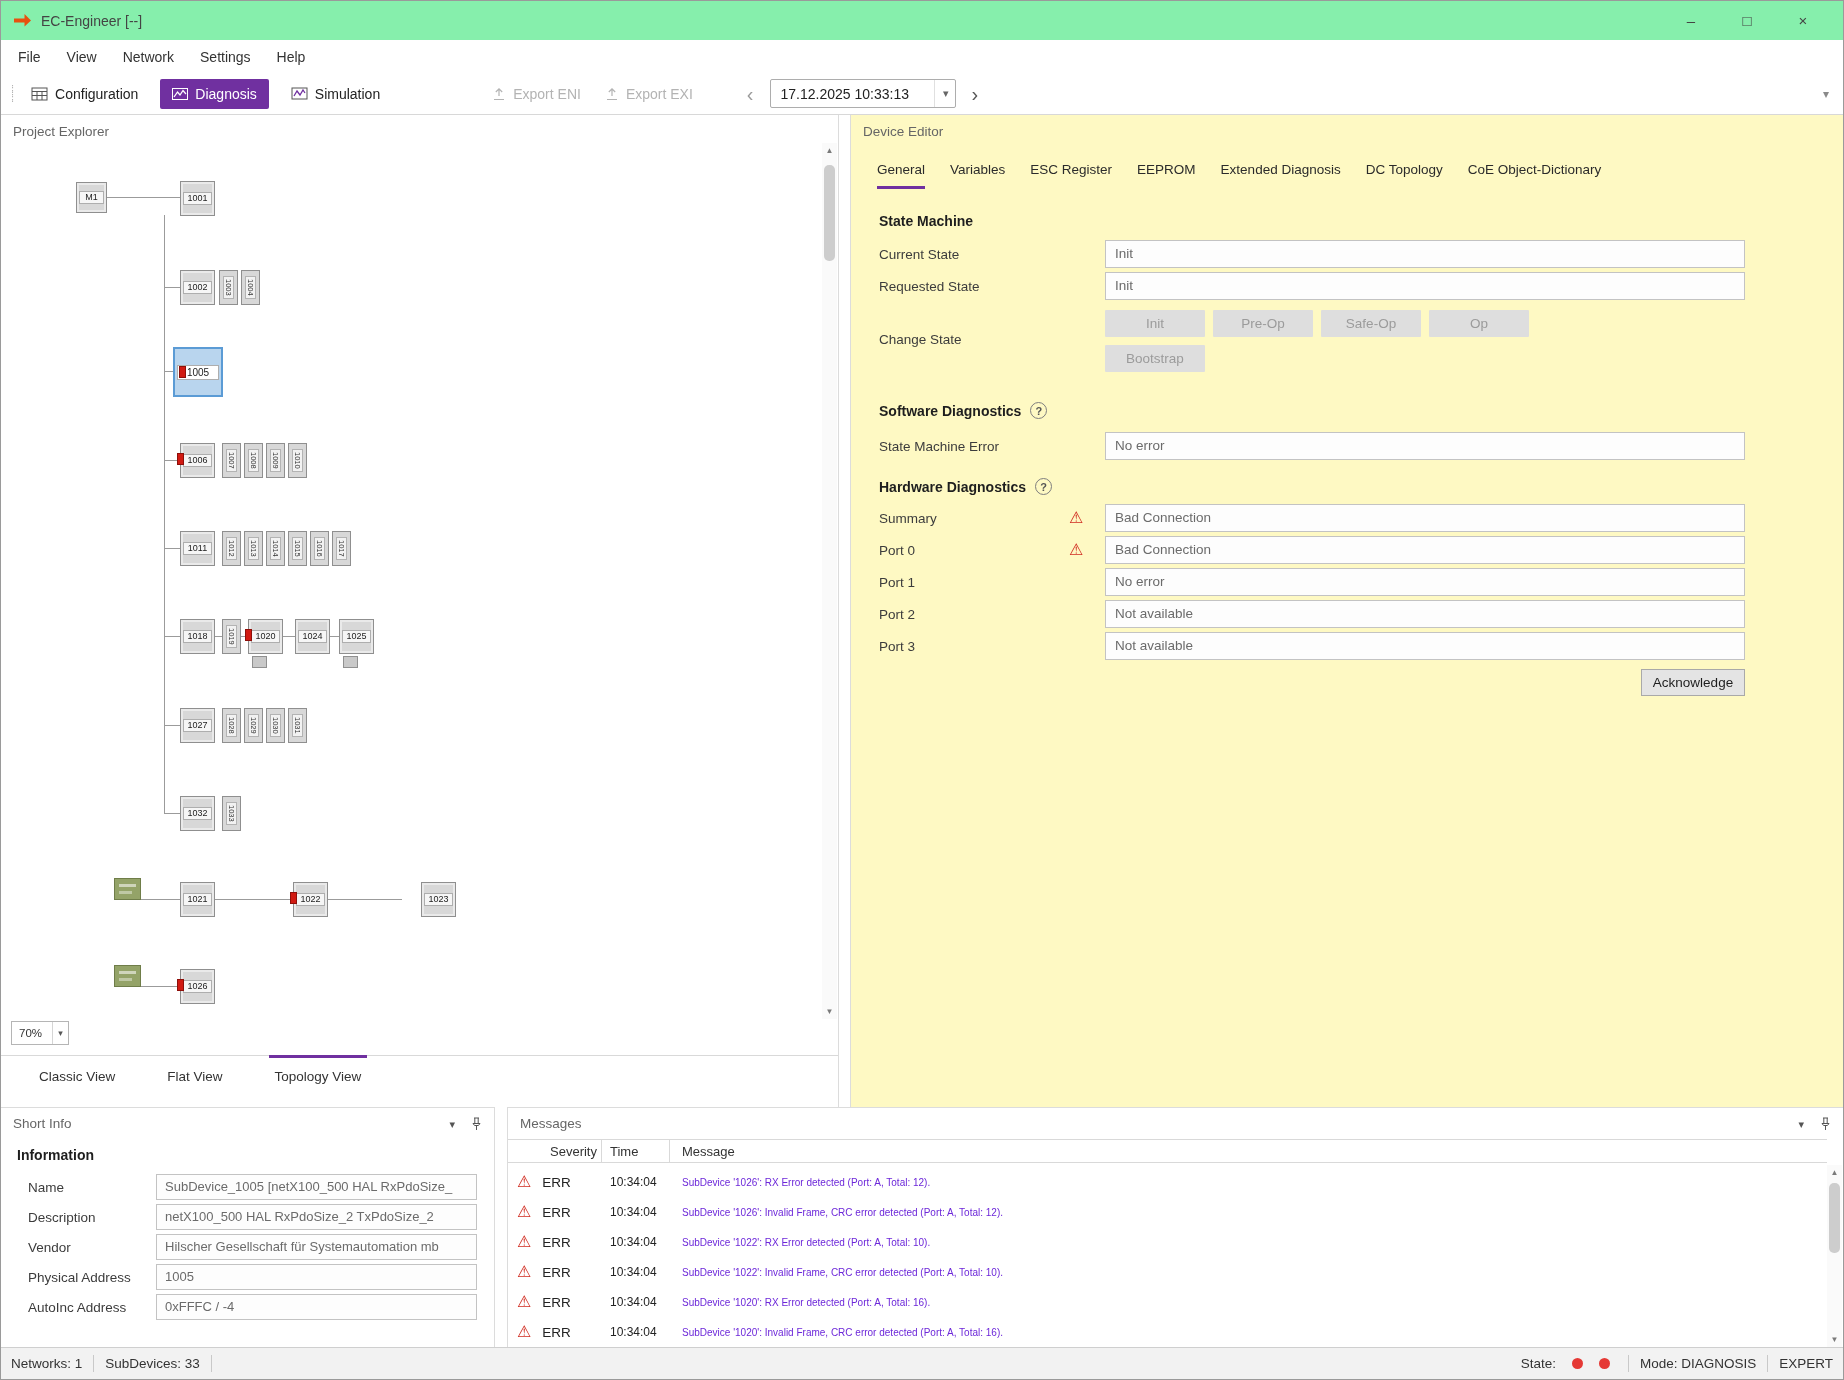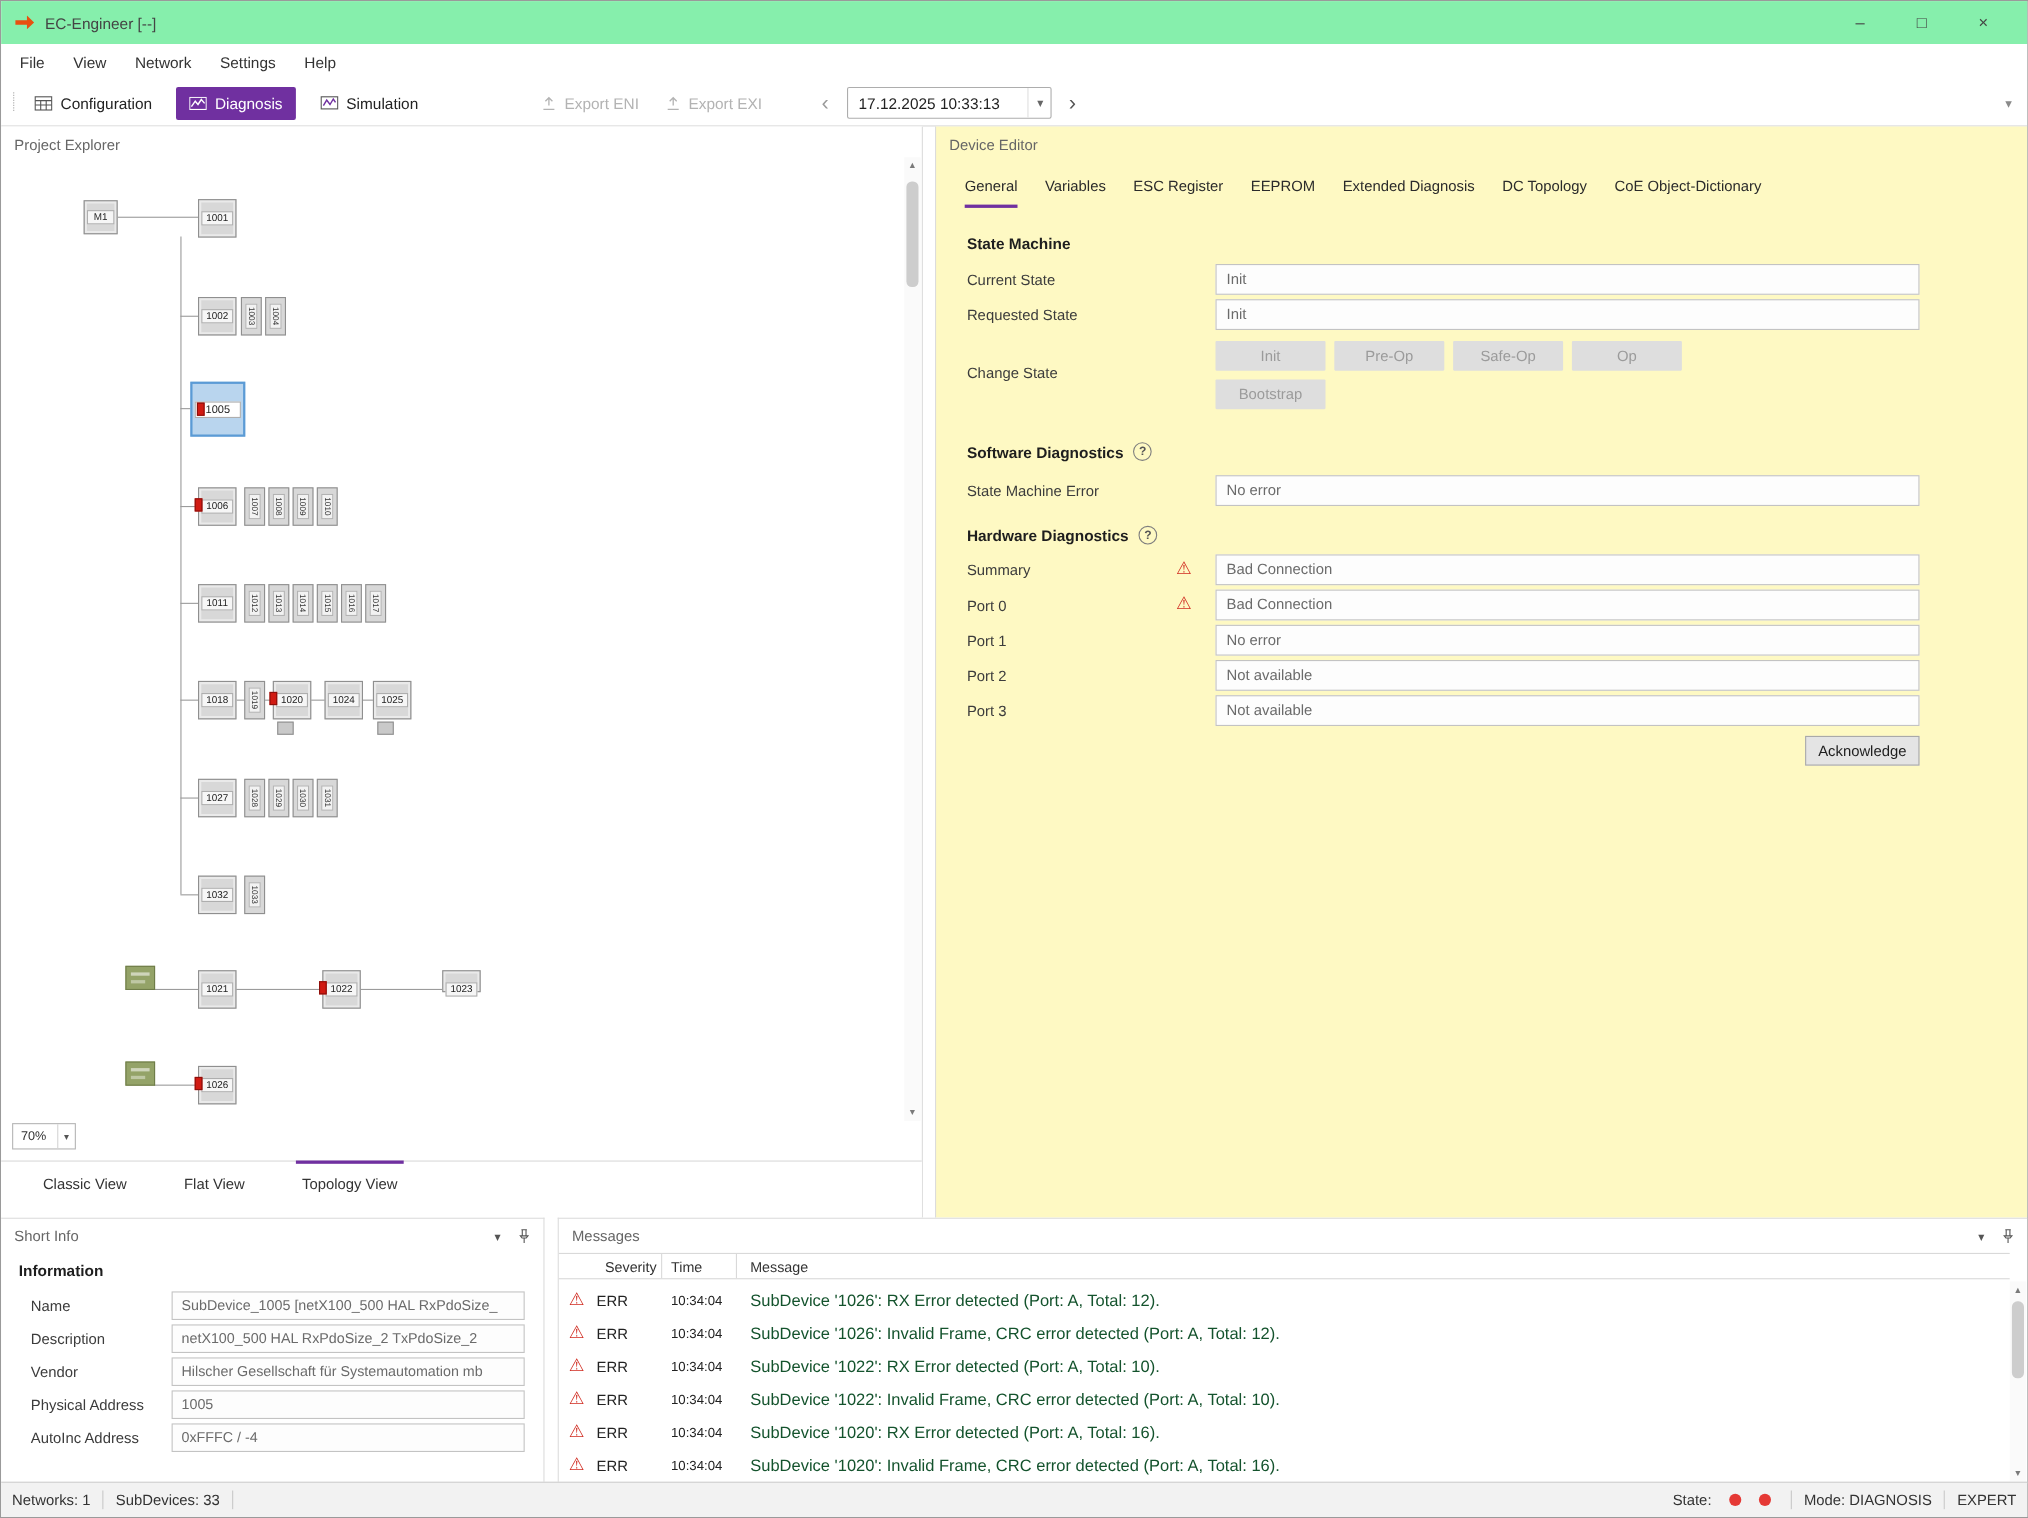--- a/index.html
+++ b/index.html
@@ -102,21 +102,21 @@
   .si-field{width:321px;height:26px;border:1px solid var(--fieldborder);background:#fdfdfd;color:var(--fieldtext);font-size:13px;line-height:24px;padding:0 8px;white-space:nowrap;overflow:hidden}
 
   .msg-head{display:grid;grid-template-columns:94px 68px 1fr;height:24px;border-top:1px solid #d9d9d9;border-bottom:1px solid #d9d9d9;align-items:center;margin-right:16px}
   .msg-head .mh{font-size:13px;color:#333;height:100%;display:flex;align-items:center}
   .mh-sev{padding-left:42px;border-right:1px solid #d9d9d9}
   .mh-time{padding-left:8px;border-right:1px solid #d9d9d9}
   .mh-msg{padding-left:12px}
   .msg-row{display:grid;grid-template-columns:94px 68px 1fr;height:30px;align-items:center}
   .msg-sev{display:flex;align-items:center;gap:11px;padding-left:9px;font-size:13.5px;color:#222}
   .msg-time{padding-left:8px;font-size:12px;color:#222}
-  .msg-text{padding-left:12px;font-size:15px;color:#14532d;white-space:nowrap;overflow:hidden}
+  .msg-text{padding-left:12px;font-size:10px;color:#6d28d9;white-space:nowrap;overflow:hidden}
   .msg-scroll{position:absolute;right:1px;top:57px;width:15px;bottom:2px;background:#fafafa}
 
   
   .statusbar{position:absolute;left:0;right:0;bottom:0;height:32px;background:#f2f2f2;border-top:1px solid #cfcfcf;display:flex;align-items:center;padding:0 10px;font-size:13.5px;color:#333}
   .sb-sep{width:1px;height:17px;background:#c9c9c9;margin:0 11px}
   .led{width:11px;height:11px;border-radius:50%;background:#E53935;margin-left:16px}
   .sb-spacer{flex:1}
 </style>
 </head>
 <body>
@@ -315,21 +315,21 @@
           <div class="vtext">1033</div>
         </div>
         <div class="topo-node tn-adapter" style="left: 113px; top: 763px; width: 27px; height: 22px;"></div>
         <div class="topo-node tn-large" style="left: 179px; top: 767px; width: 35px; height: 35px;">
           <div class="band">1021</div>
         </div>
         <div class="topo-node tn-large" style="left: 292px; top: 767px; width: 35px; height: 35px;">
           <div class="band">1022</div>
           <div class="err-marker" style="left: -4px; top: 9px;"></div>
         </div>
-        <div class="topo-node tn-large" style="left: 401px; top: 767px; width: 35px; height: 20px;">
+        <div class="topo-node tn-large" style="left: 420px; top: 767px; width: 35px; height: 35px;">
           <div class="band">1023</div>
         </div>
         <div class="topo-node tn-adapter" style="left: 113px; top: 850px; width: 27px; height: 22px;"></div>
         <div class="topo-node tn-large" style="left: 179px; top: 854px; width: 35px; height: 35px;">
           <div class="band">1026</div>
           <div class="err-marker" style="left: -4px; top: 9px;"></div>
         </div>
       </div>
     <div class="panel-title" style="position:absolute;top:0;left:0">Project Explorer</div>
 

